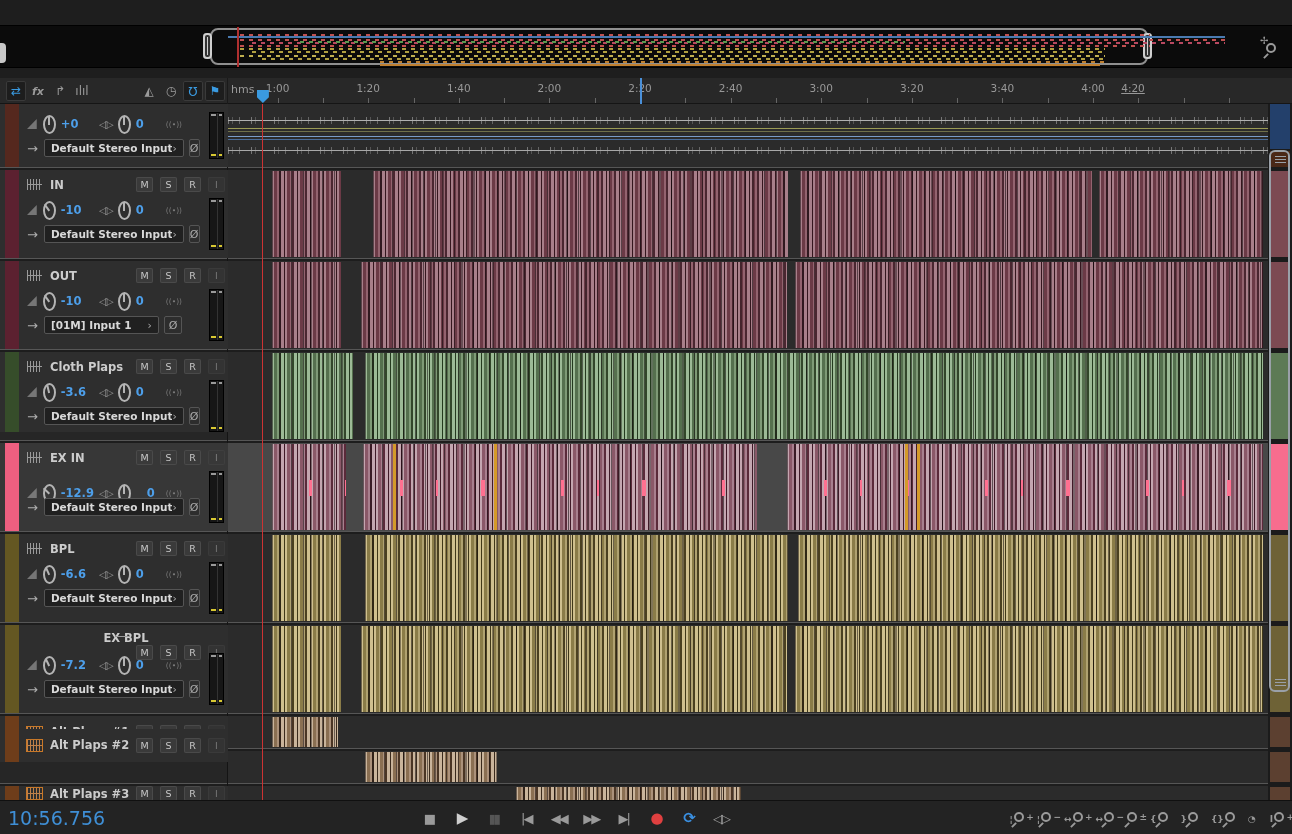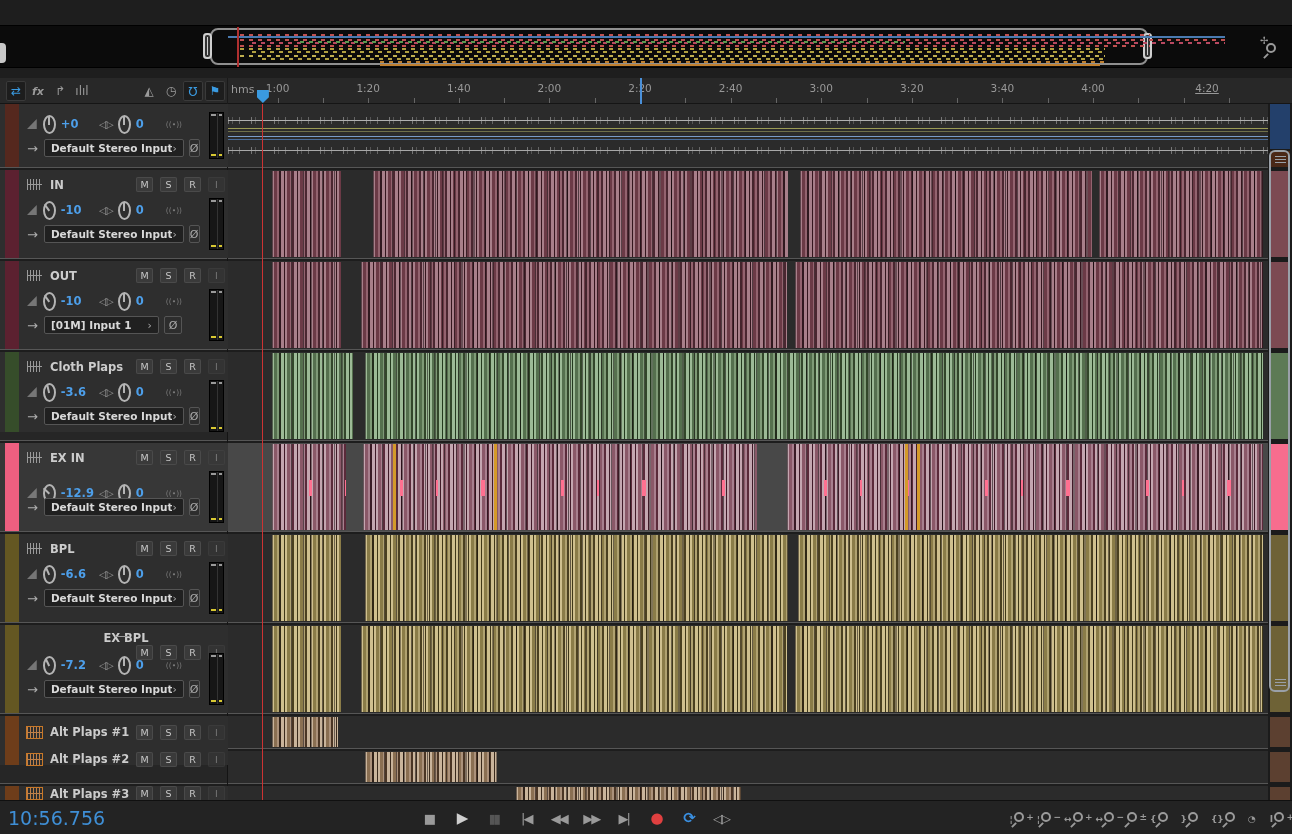--- a/index.html
+++ b/index.html
@@ -222,21 +222,21 @@
         <span class="rlabel" style="left: 49.6px;">1:00</span>
         <span class="rlabel" style="left: 140.2px;">1:20</span>
         <span class="rlabel" style="left: 230.8px;">1:40</span>
         <span class="rlabel" style="left: 321.4px;">2:00</span>
         <span class="rlabel" style="left: 412px;">2:20</span>
         <span class="rlabel" style="left: 502.6px;">2:40</span>
         <span class="rlabel" style="left: 593.2px;">3:00</span>
         <span class="rlabel" style="left: 683.8px;">3:20</span>
         <span class="rlabel" style="left: 774.4px;">3:40</span>
         <span class="rlabel" style="left: 865px;">4:00</span>
-        <span class="rlabel" style="left: 979px; text-decoration: underline;">4:20</span>
+        <span class="rlabel" style="left: 905px; text-decoration: underline;">4:20</span>
         <div id="rulermarker" style="left: 412px;"></div>
         <div id="playcap" style="left: 28.9047px;"></div>
       </div>
   </div>
 
   <div id="main">
     <div id="headers">
         <div class="thead" style="top: 0px; height: 63px;">
           <div class="strip" style="background: rgb(85, 40, 30);"></div>
           <div class="row-knobs" style="top: 8px;">
@@ -384,21 +384,21 @@
           <div class="row-name" style="top: 6px;">
             <span class="wicon"></span>
             <span class="tname">EX IN</span>
             <span class="msri">
               <span class="mbtn">M</span>
               <span class="mbtn">S</span>
               <span class="mbtn">R</span>
               <span class="mbtn dim">I</span>
             </span>
           </div>
-          <div class="row-knobs" style="top: 38px;">
+          <div class="row-knobs" style="top: 38px; text-align: center;">
             <span class="ramp"></span>
             <span class="knob">
               <i style="transform: translateX(-50%) rotate(-46.44deg);"></i>
             </span>
             <span class="kval">-12.9</span>
             <span class="panicon">◁▷</span>
             <span class="knob">
               <i style="transform: translateX(-50%) rotate(0deg);"></i>
             </span>
             <span class="kval">0</span>
@@ -500,21 +500,21 @@
             <span class="tname">Alt Plaps #1</span>
             <span class="msri">
               <span class="mbtn">M</span>
               <span class="mbtn">S</span>
               <span class="mbtn">R</span>
               <span class="mbtn dim">I</span>
             </span>
           </div>
         </div>
         <div class="sep" style="top: 644px;"></div>
-        <div class="thead" style="top: 639px; height: 22px;">
+        <div class="thead" style="top: 625px; height: 22px;">
           <div class="strip" style="background: rgb(110, 61, 26);"></div>
           <div class="row-name" style="top: 7.5px;">
             <span class="wicon orange"></span>
             <span class="tname">Alt Plaps #2</span>
             <span class="msri">
               <span class="mbtn">M</span>
               <span class="mbtn">S</span>
               <span class="mbtn">R</span>
               <span class="mbtn dim">I</span>
             </span>

